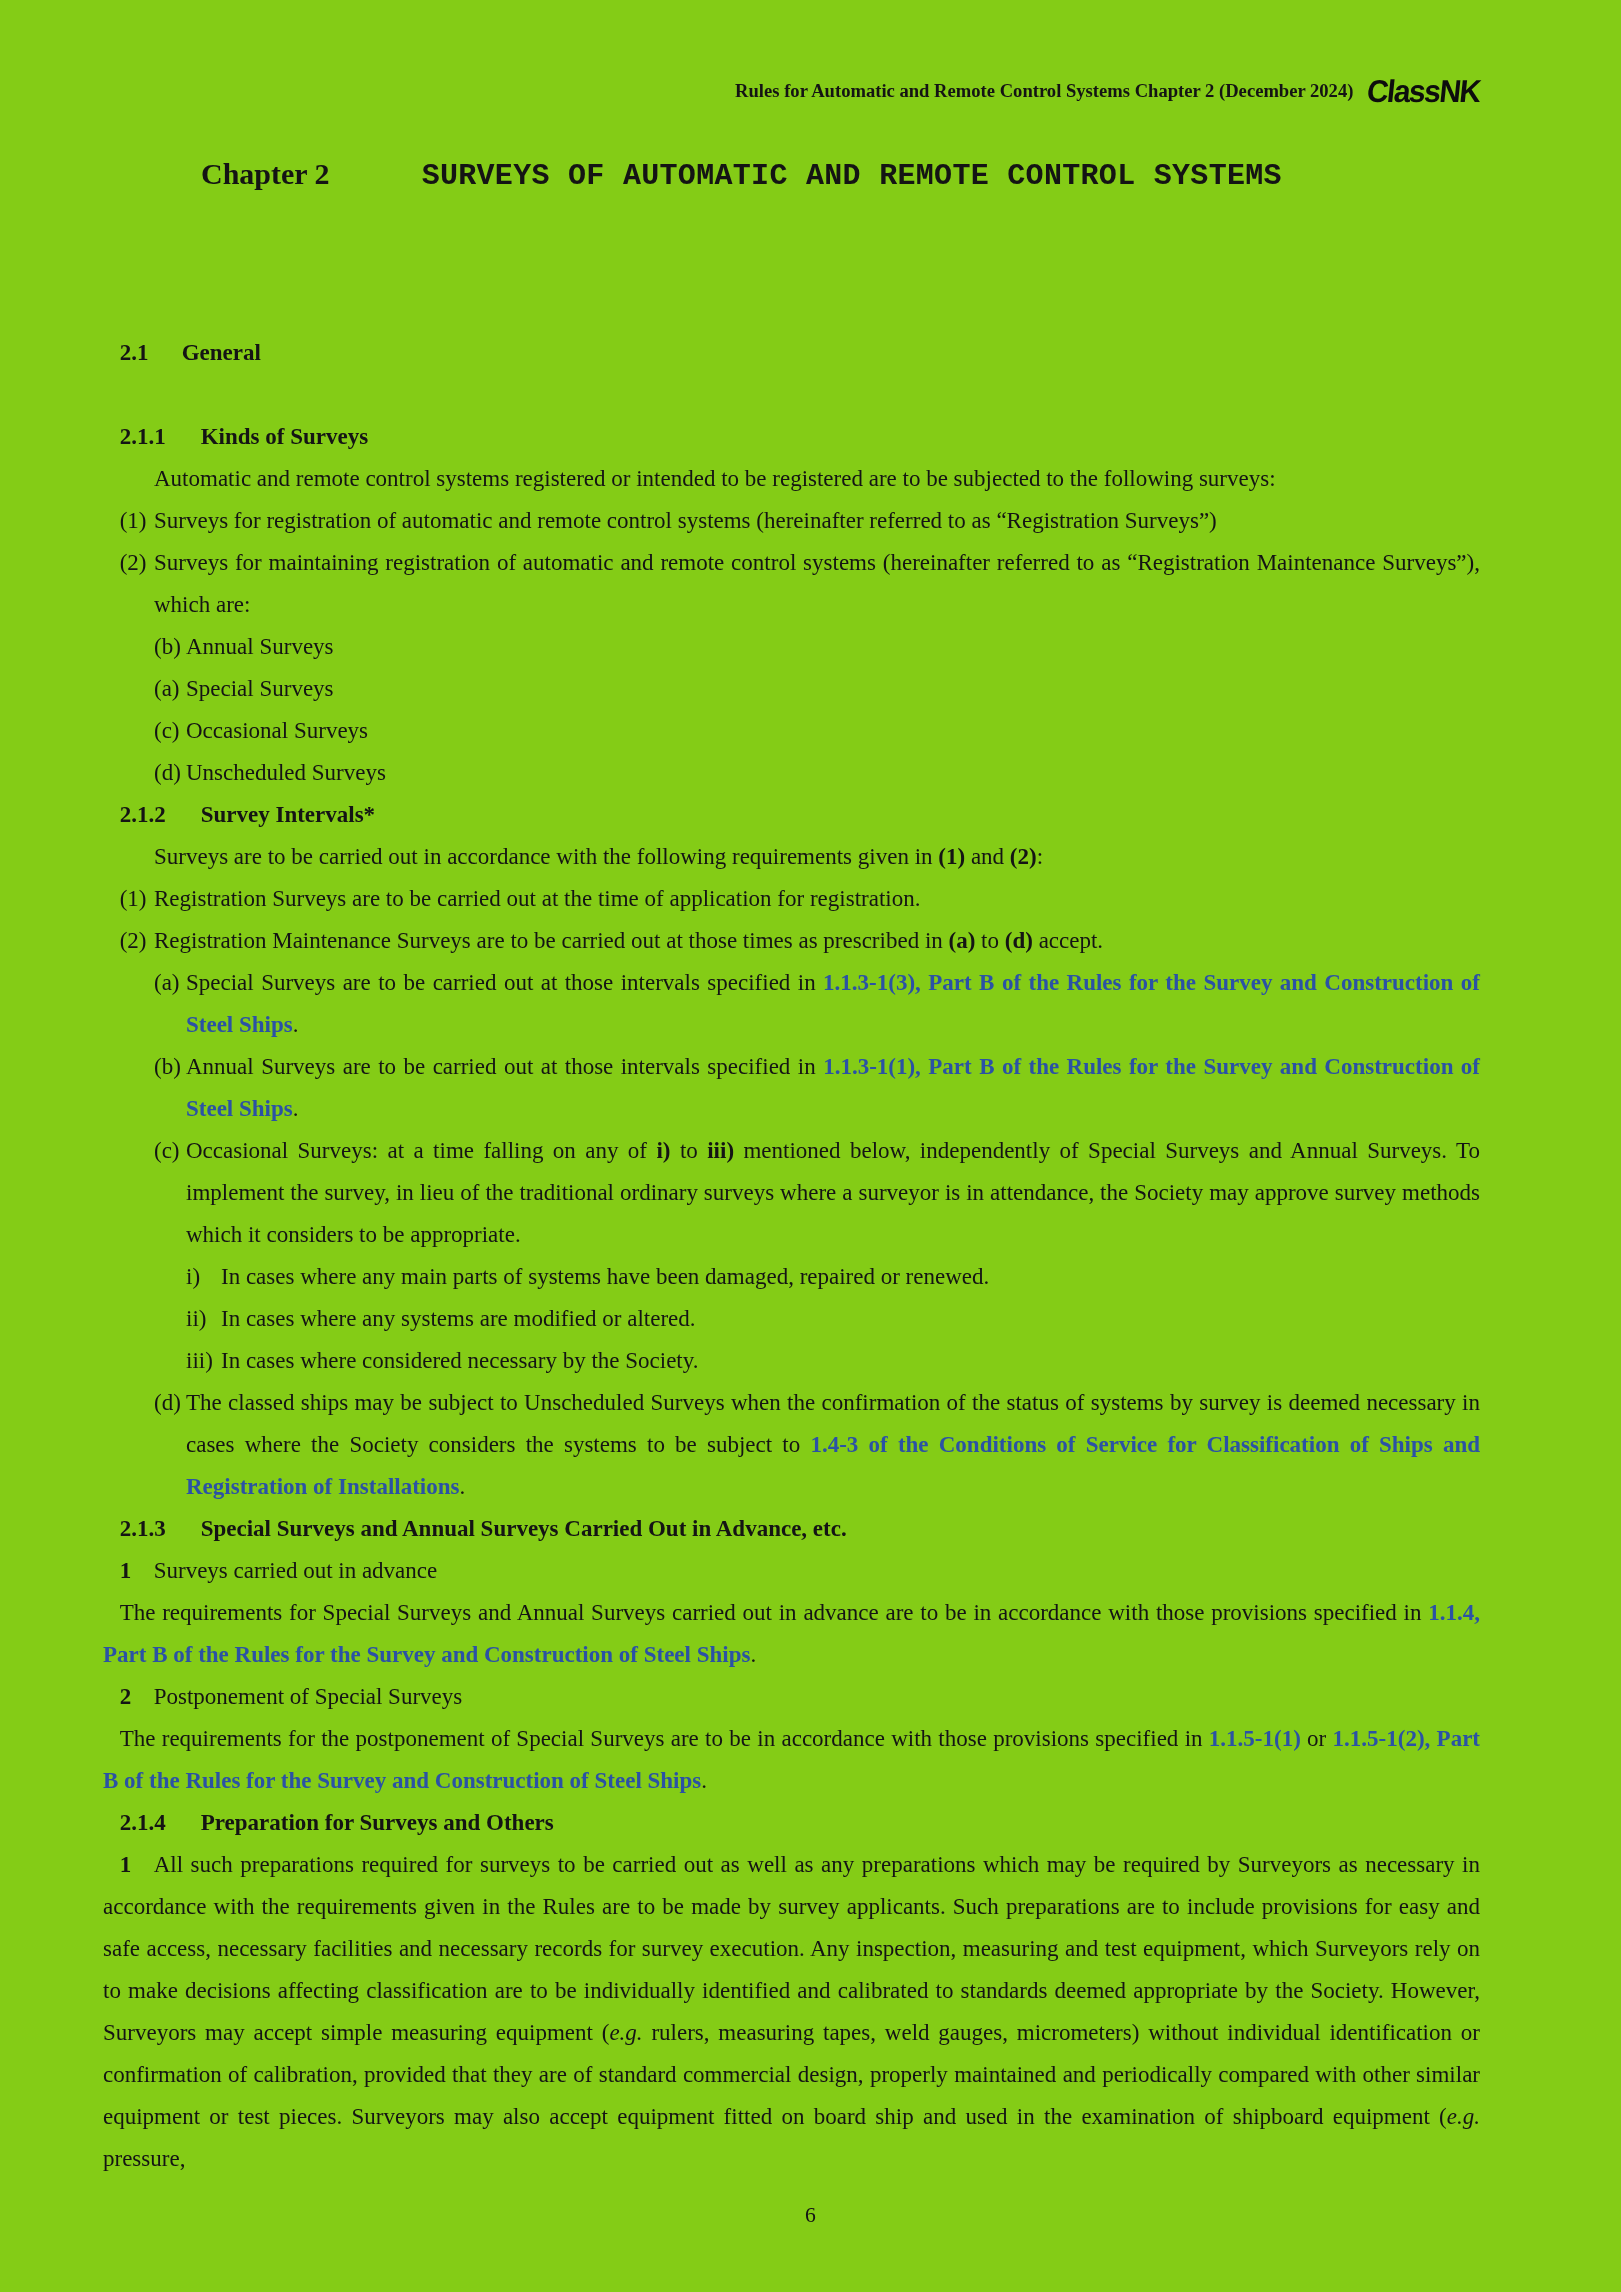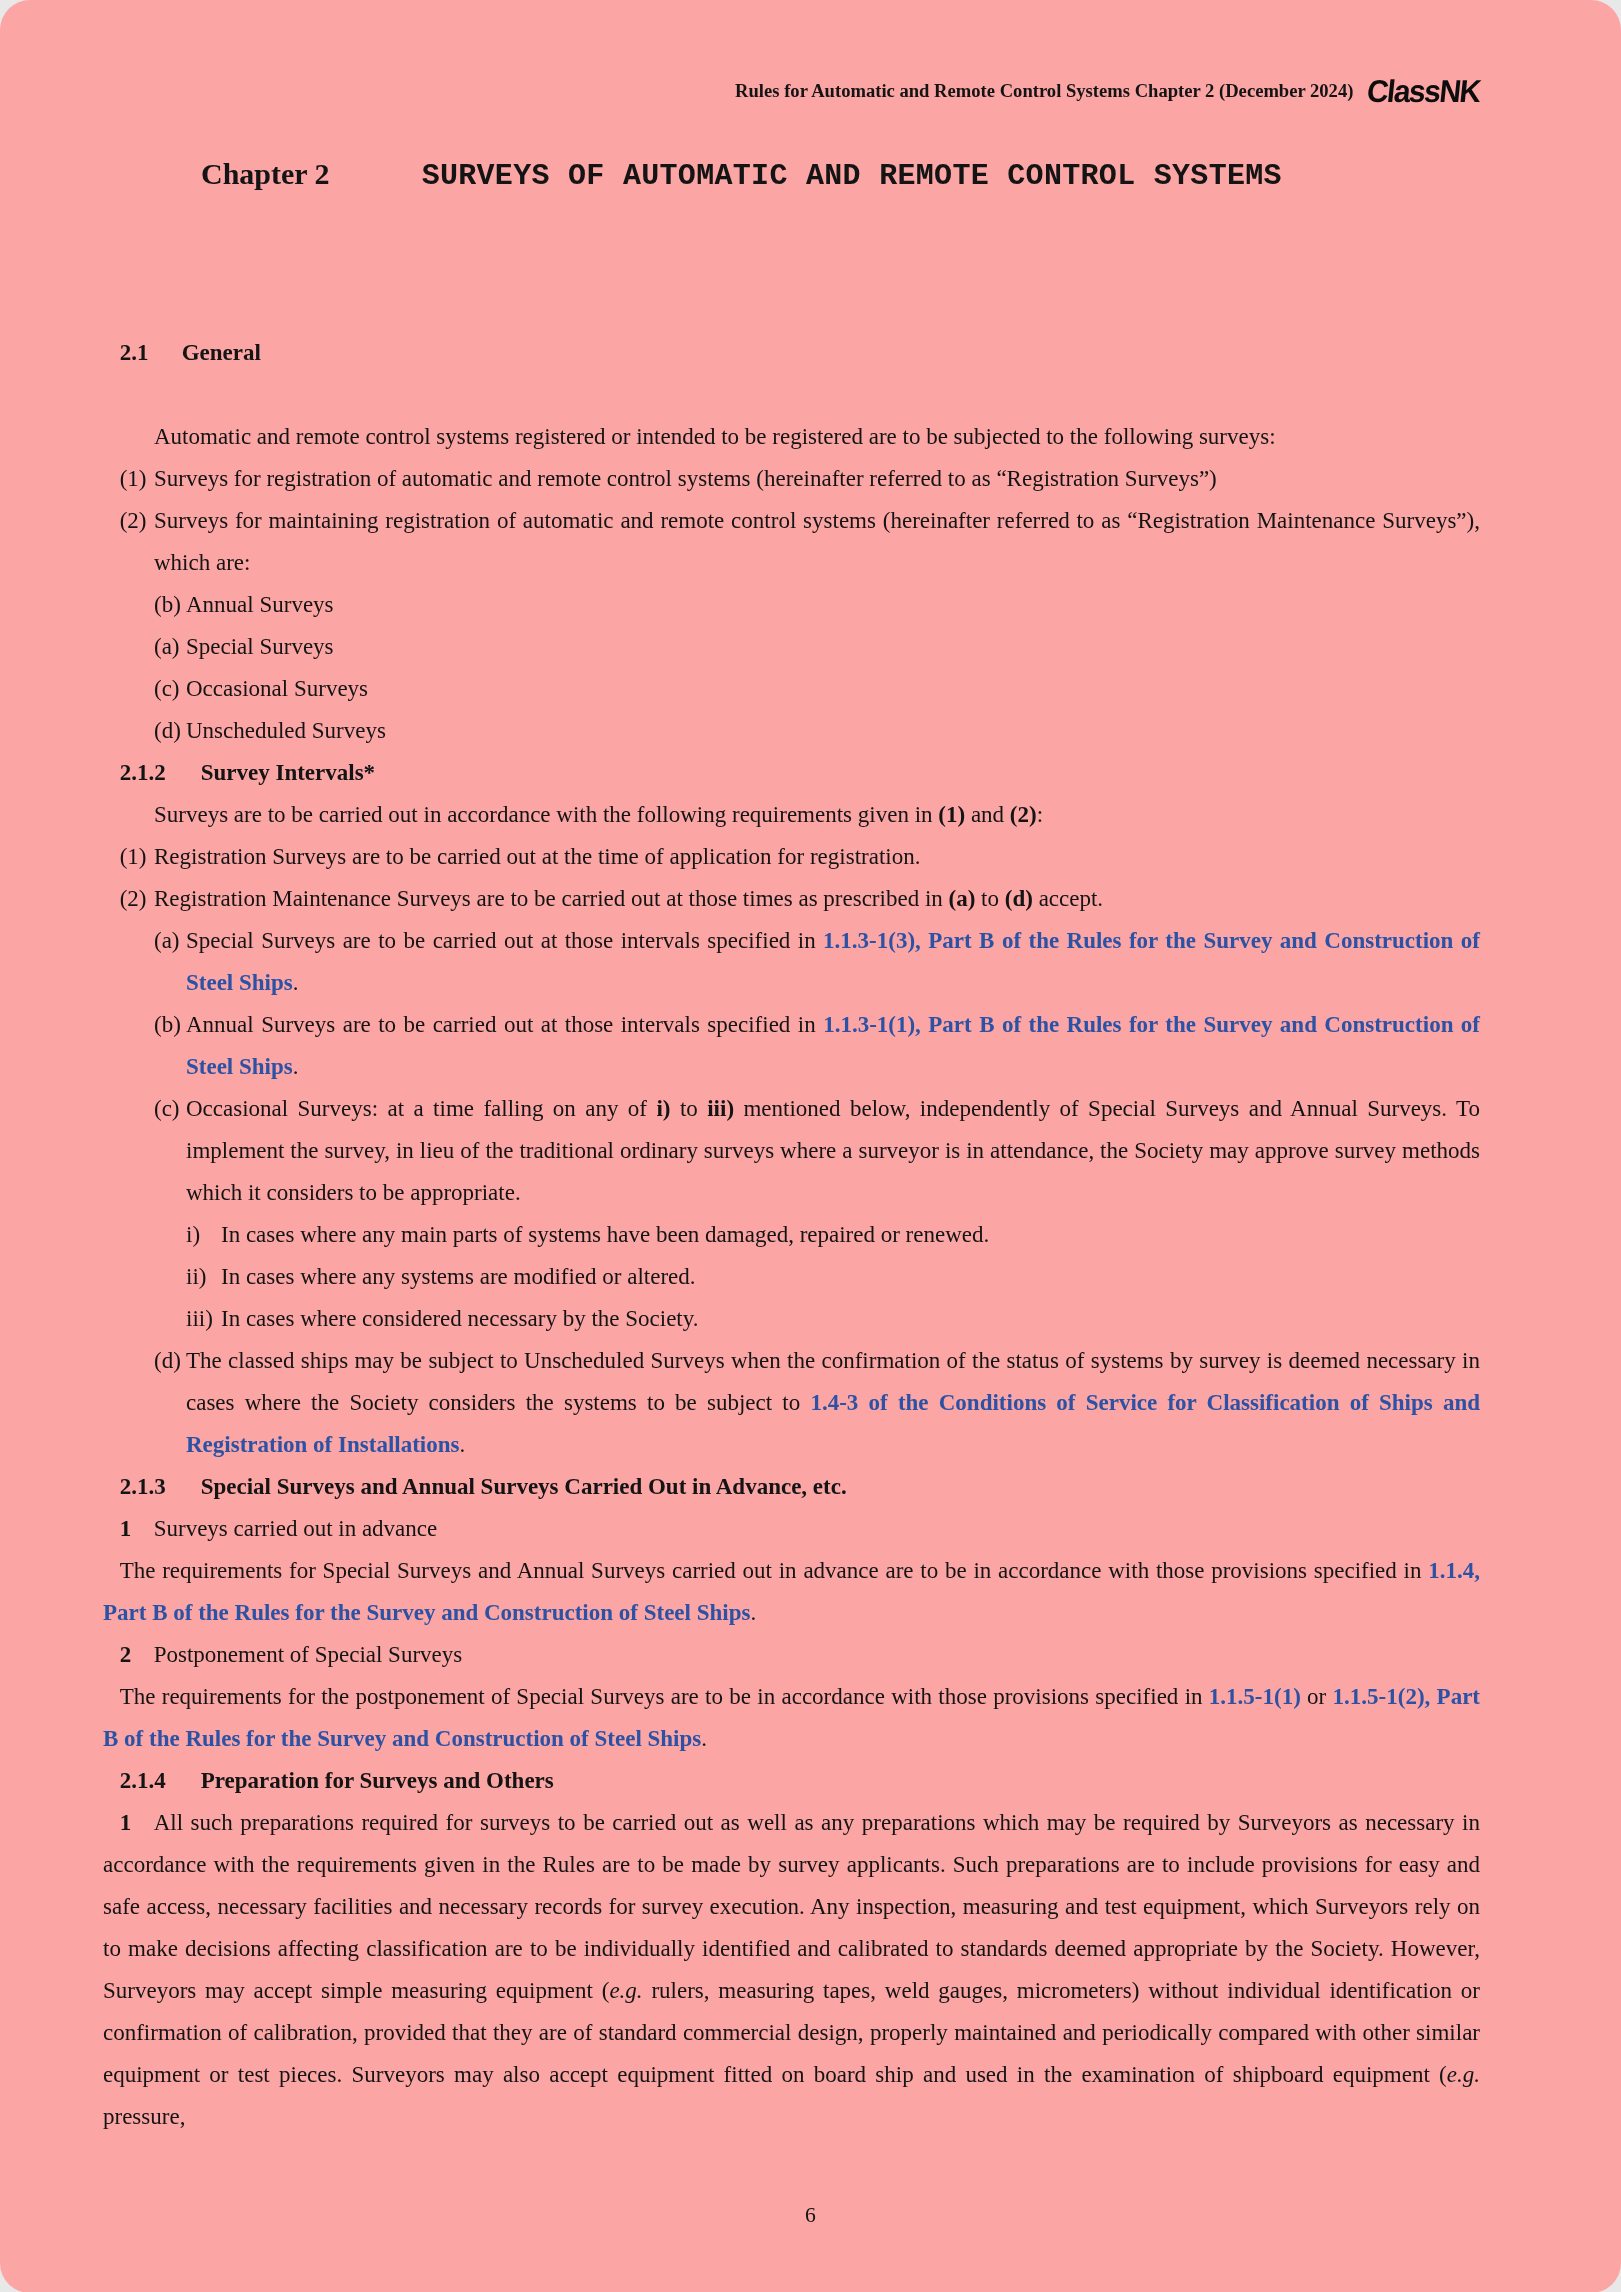--- a/index.html
+++ b/index.html
@@ -1,26 +1,25 @@
 <!DOCTYPE html>
 <html><head>
 <meta charset="utf-8">
 <style>
   html,body { margin:0; padding:0; background:#e8e8e8; }
   .page {
     position:relative;
     width:1621px; height:2293px;
     margin:0 auto;
-    background:#fca5a5;
+    background:#84cc16;
     font-family:"Liberation Serif", serif;
     color:#141414;
     overflow:hidden;
     box-sizing:border-box;
     padding:0 141px 0 103px;
-    border-radius:30px;
   }
   
   .header {
     margin-top:71px;
     display:flex;
     justify-content:flex-end;
     align-items:center;
     gap:13.7px;
     height:39px;
   }
@@ -91,20 +90,21 @@
     <span class="logo">ClassNK</span>
   </div>
 
   <div class="chapter-line">
     <span class="chapter-label">Chapter 2</span>
     <span class="chapter-title">SURVEYS OF AUTOMATIC AND REMOTE CONTROL SYSTEMS</span>
   </div>
 
   <div class="content">
       <div class="h1"><span class="num">2.1</span><span>General</span></div>
+      <div class="h2"><span class="num">2.1.1</span><span>Kinds of Surveys</span></div>
       <div class="p-indent"><span>Automatic and remote control systems registered or intended to be registered are to be subjected to the following surveys:</span></div>
       <div class="li li1"><span class="marker">(1)</span><span>Surveys for registration of automatic and remote control systems (hereinafter referred to as “Registration Surveys”)</span></div>
       <div class="li li1"><span class="marker">(2)</span><span>Surveys for maintaining registration of automatic and remote control systems (hereinafter referred to as “Registration Maintenance Surveys”), which are:</span></div>
       <div class="li li2"><span class="marker">(b)</span><span>Annual Surveys</span></div>
       <div class="li li2"><span class="marker">(a)</span><span>Special Surveys</span></div>
       <div class="li li2"><span class="marker">(c)</span><span>Occasional Surveys</span></div>
       <div class="li li2"><span class="marker">(d)</span><span>Unscheduled Surveys</span></div>
       <div class="h2"><span class="num">2.1.2</span><span>Survey Intervals*</span></div>
       <div class="p-indent"><span>Surveys are to be carried out in accordance with the following requirements given in </span><span class="b">(1)</span><span> and </span><span class="b">(2)</span><span>:</span></div>
       <div class="li li1"><span class="marker">(1)</span><span>Registration Surveys are to be carried out at the time of application for registration.</span></div>

